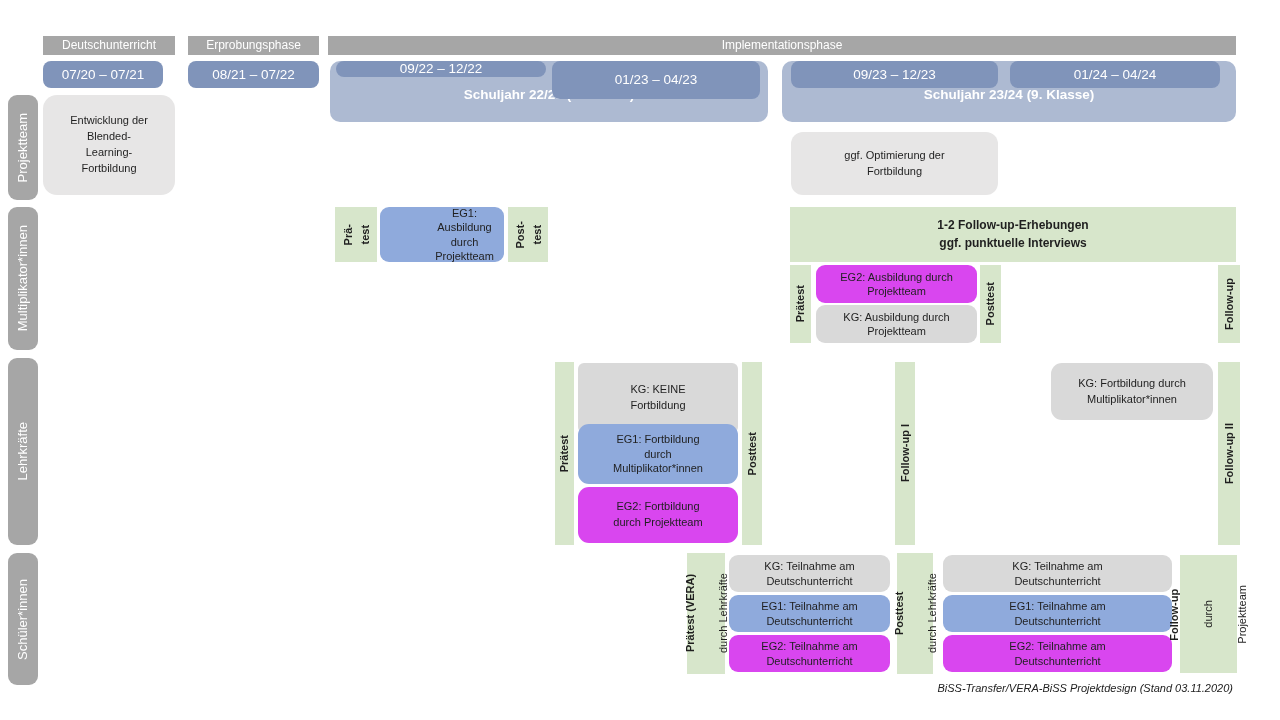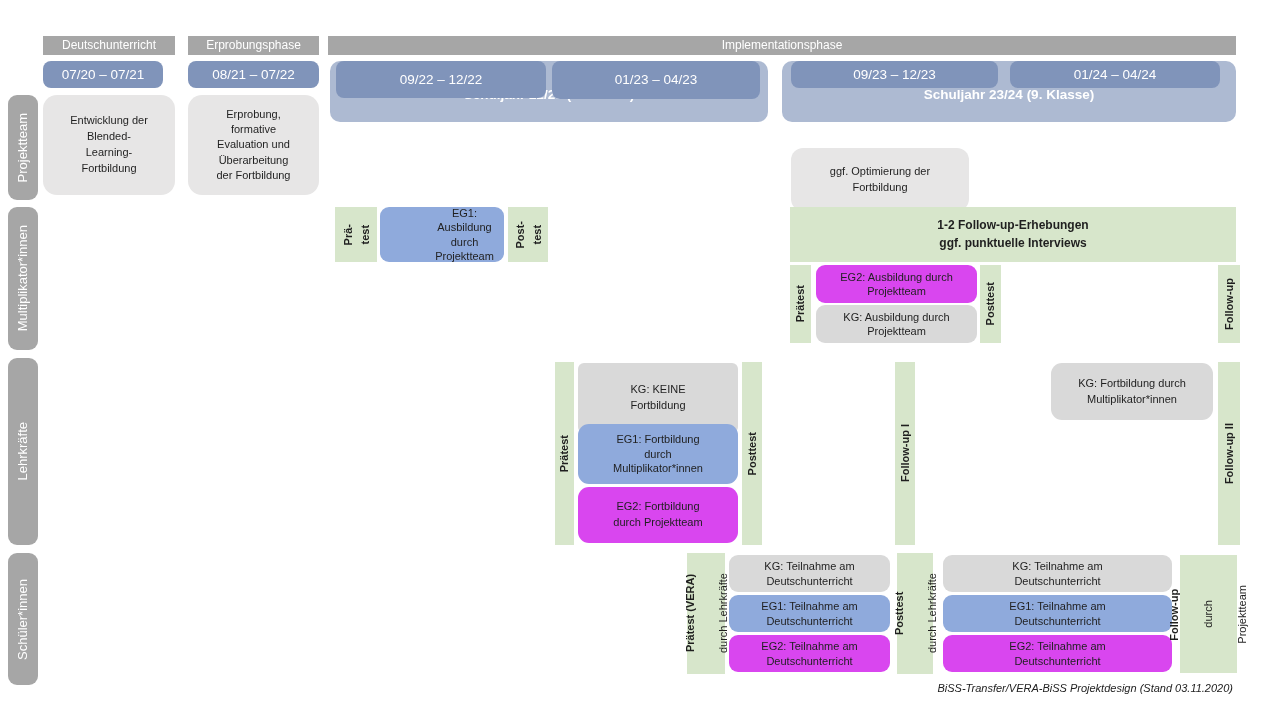--- a/index.html
+++ b/index.html
@@ -43,21 +43,21 @@
 
   <div class="abs schuljahr" style="left:330px;top:61px;width:438px;height:61px;">
     <span class="sj-label">Schuljahr 22/23 (8. Klasse)</span>
   </div>
   <div class="abs schuljahr" style="left:782px;top:61px;width:454px;height:61px;">
     <span class="sj-label">Schuljahr 23/24 (9. Klasse)</span>
   </div>
 
   <div class="abs cell datebar" style="left:43px;top:61px;width:120px;height:27px;">07/20 – 07/21</div>
   <div class="abs cell datebar" style="left:188px;top:61px;width:131px;height:27px;">08/21 – 07/22</div>
-  <div class="abs cell datebar" style="left:336px;top:61px;width:210px;height:37px;">09/22 – 12/22</div>
+  <div class="abs cell datebar" style="left:336px;top:61px;width:210px;height:16px;">09/22 – 12/22</div>
   <div class="abs cell datebar" style="left:552px;top:61px;width:208px;height:38px;">01/23 – 04/23</div>
   <div class="abs cell datebar" style="left:791px;top:61px;width:207px;height:27px;">09/23 – 12/23</div>
   <div class="abs cell datebar" style="left:1010px;top:61px;width:210px;height:27px;">01/24 – 04/24</div>
 
   <div class="abs cell rowlabel" style="left:8px;top:95px;width:30px;height:105px;">
     <span class="vtext">Projektteam</span>
   </div>
   <div class="abs cell rowlabel" style="left:8px;top:207px;width:30px;height:143px;">
     <span class="vtext">Multiplikator*innen</span>
   </div>
@@ -65,26 +65,21 @@
     <span class="vtext">Lehrkräfte</span>
   </div>
   <div class="abs cell rowlabel" style="left:8px;top:553px;width:30px;height:132px;">
     <span class="vtext">Schüler*innen</span>
   </div>
 
   <div class="abs cell graybox" style="left:43px;top:95px;width:132px;height:100px;">Entwicklung der
 Blended-
 Learning-
 Fortbildung</div>
-  <div class="abs cell graybox" style="left:188px;top:95px;width:131px;height:100px;line-height:1.4;">Erprobung,
-formative
-Evaluation und
-Überarbeitung
-der Fortbildung</div>
-  <div class="abs cell graybox" style="left:791px;top:148px;width:178px;height:63px;border-radius:12px;">ggf. Optimierung der
+  <div class="abs cell graybox" style="left:791px;top:132px;width:207px;height:63px;border-radius:12px;">ggf. Optimierung der
 Fortbildung</div>
 
   <div class="abs cell greenbox" style="left:335px;top:207px;width:42px;height:55px;">
     <span class="vtext bold">Prä-
 test</span>
   </div>
   <div class="abs cell eg1box" style="left:380px;top:207px;width:124px;height:55px;line-height:1.3;padding-left:45px;">EG1: Ausbildung
 durch
 Projektteam</div>
   <div class="abs cell greenbox" style="left:508px;top:207px;width:40px;height:55px;">

